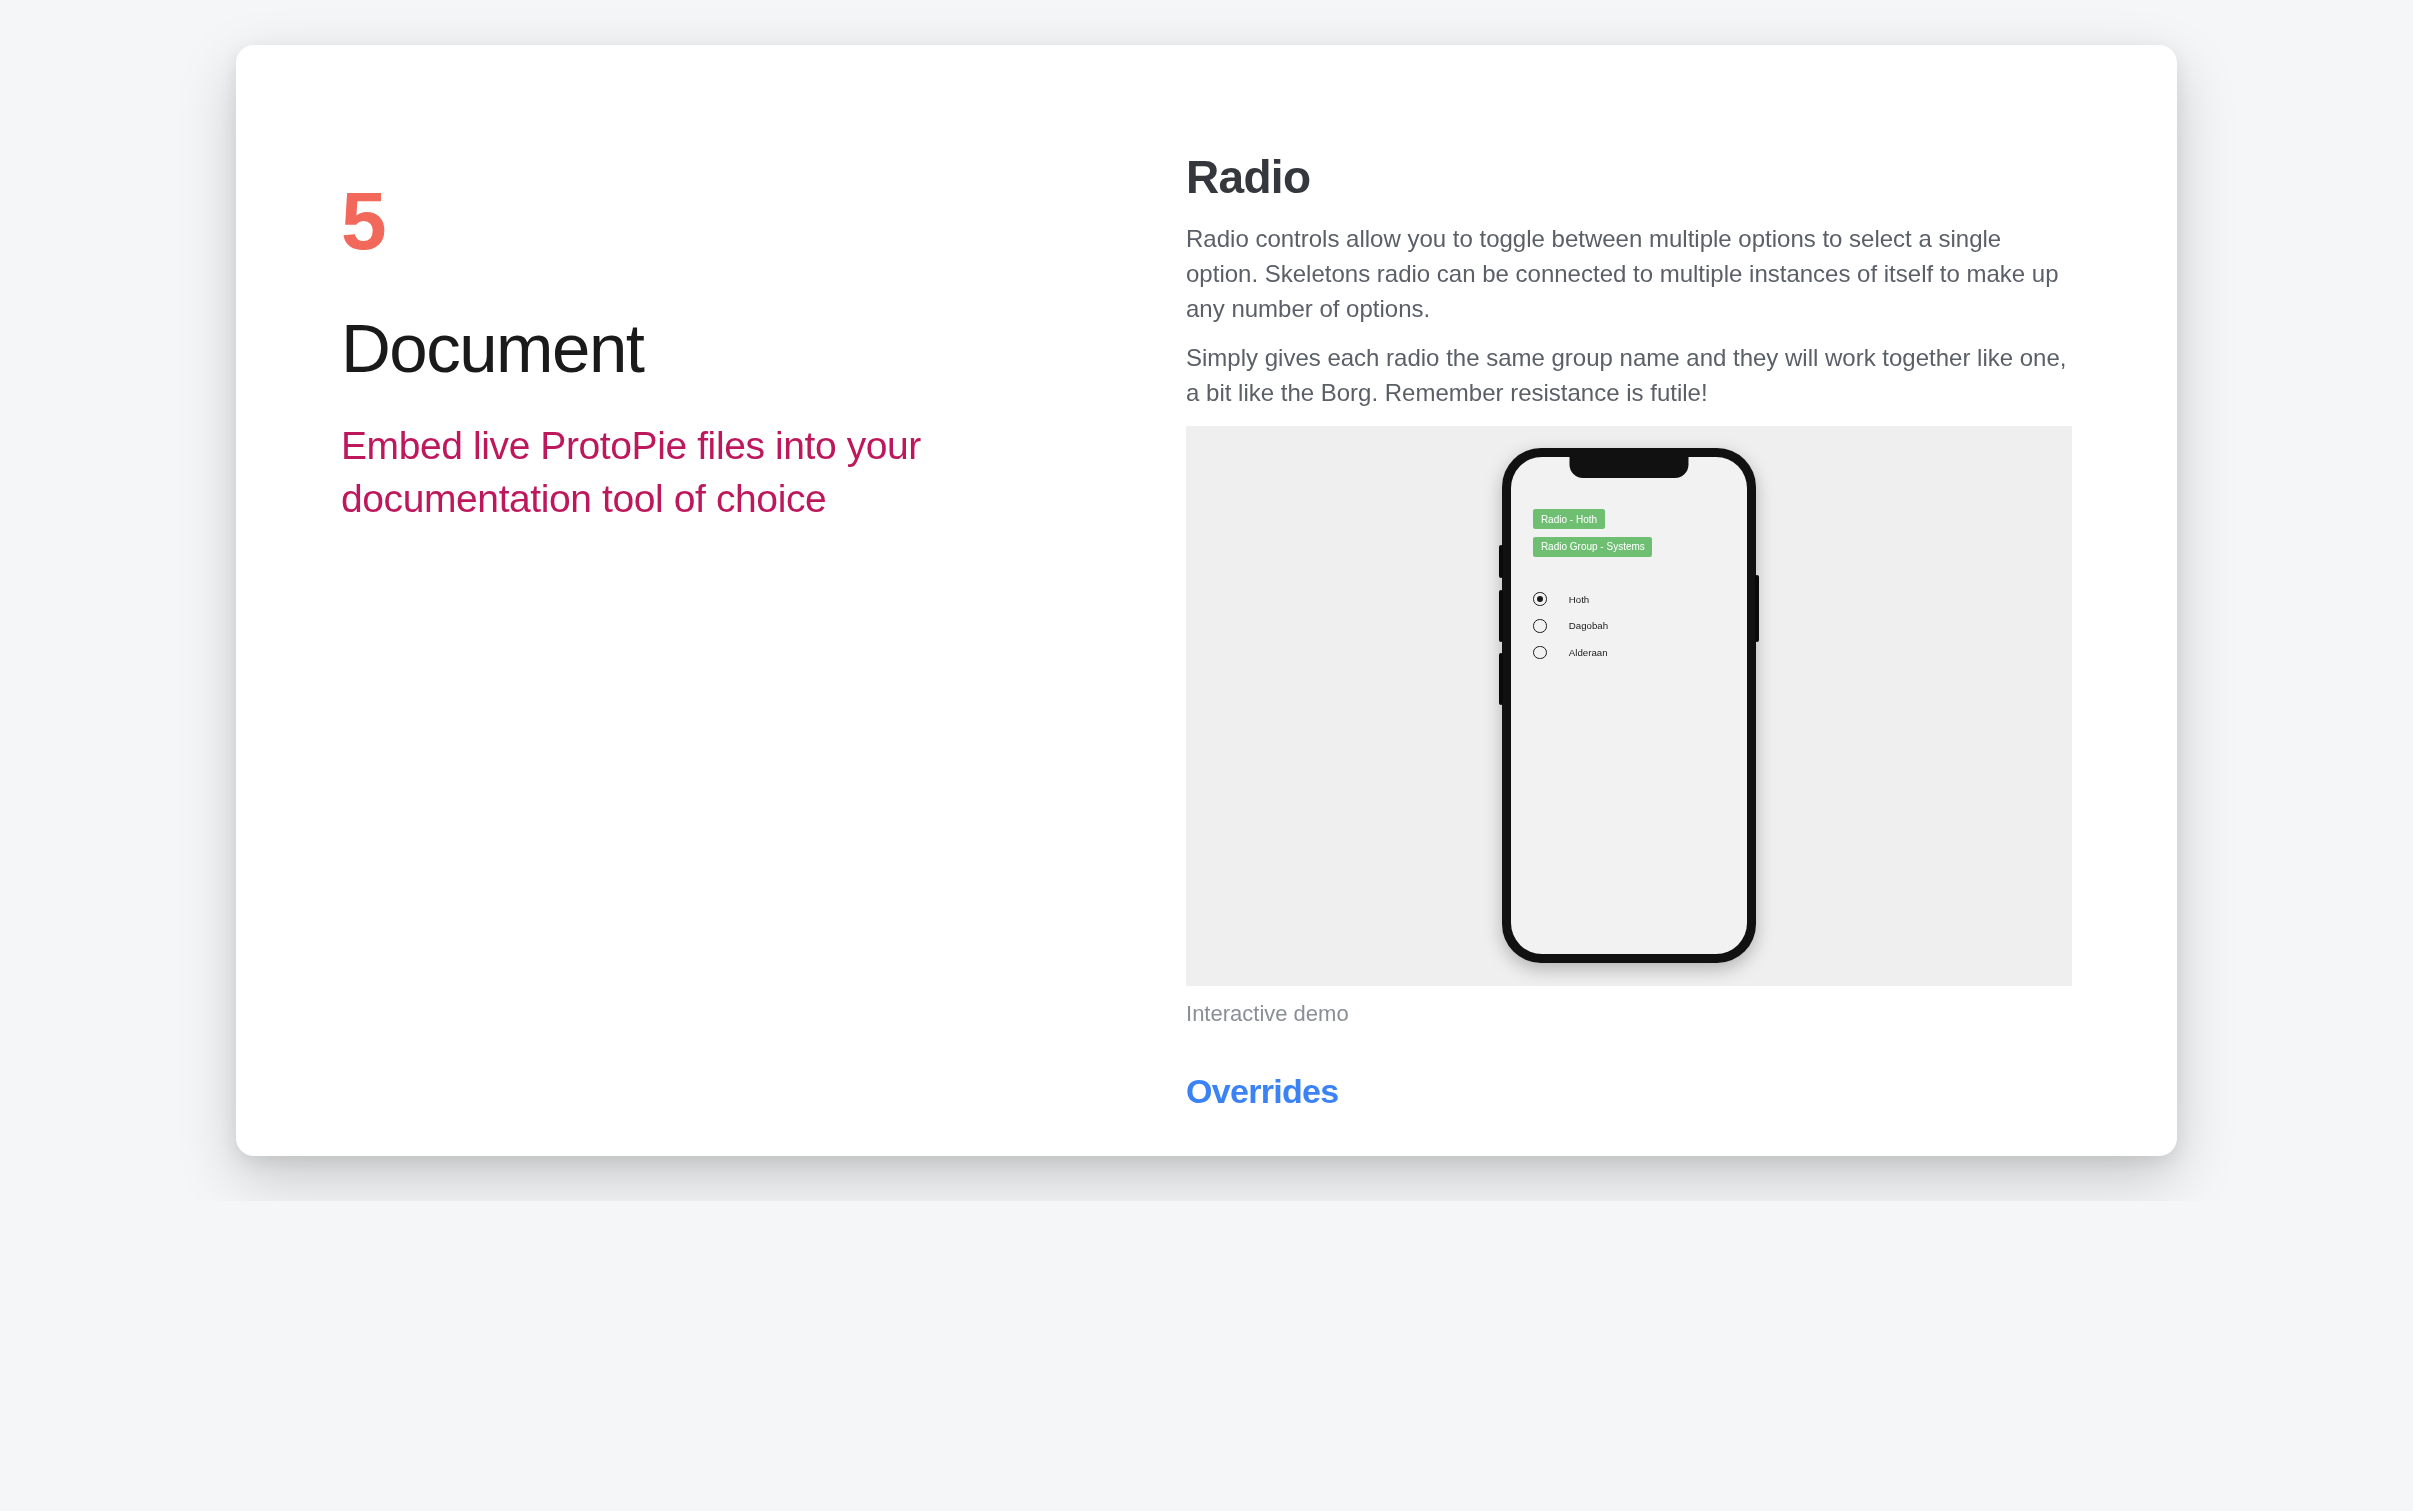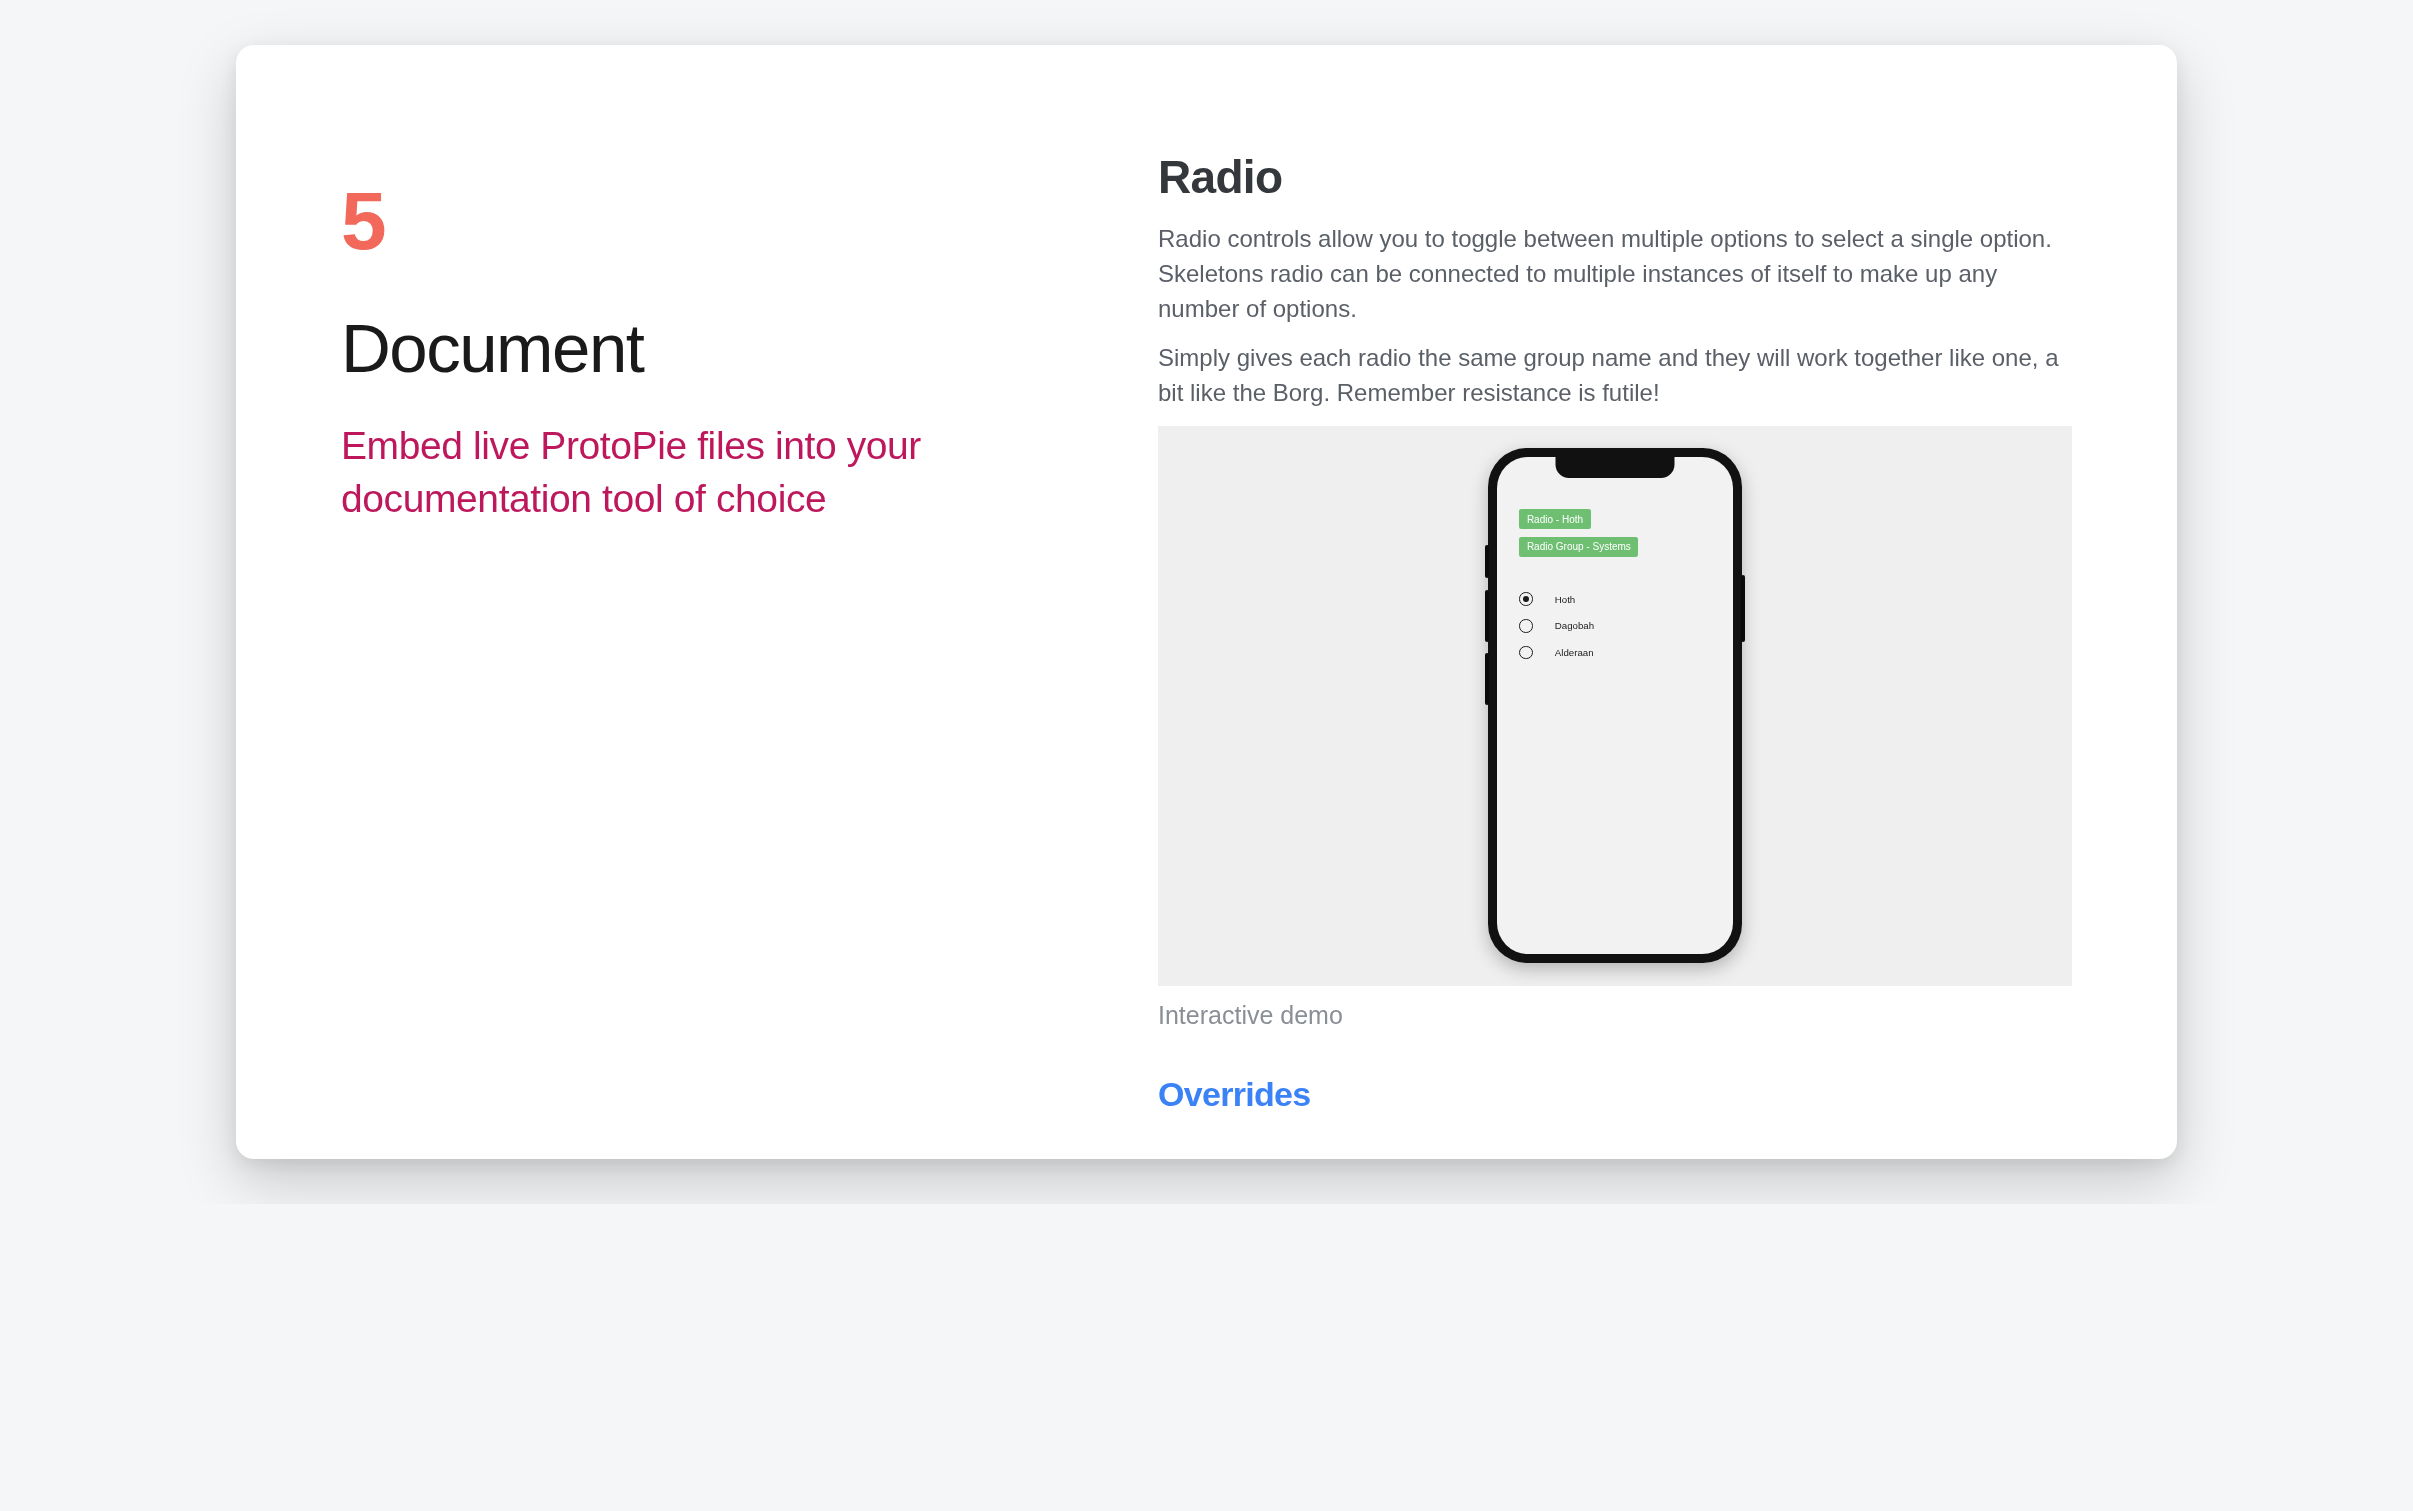--- a/index.html
+++ b/index.html
@@ -46,20 +46,21 @@
     .slide-desc {
       font-size: 39px;
       font-weight: 400;
       color: #be185d;
       line-height: 1.35;
       letter-spacing: -0.4px;
     }
     .right {
       flex: 1;
       min-width: 0;
+      margin-left: 28px;
     }
     .doc-title {
       font-size: 46px;
       font-weight: 800;
       color: #34383c;
       margin-bottom: 18px;
       letter-spacing: -0.7px;
     }
     .doc-para {
       font-size: 24px;
@@ -146,21 +147,21 @@
       height: 6.7px;
       background: #1a1a1a;
       border-radius: 50%;
     }
     .radio-label-text {
       font-size: 9.7px;
       color: #1a1a1a;
       font-weight: 500;
     }
     .demo-caption {
-      font-size: 25px;
+      font-size: 22px;
       color: #8a8f96;
       margin-top: 15px;
     }
     .sub-heading {
       font-size: 34px;
       font-weight: 800;
       color: #3b82f6;
       margin-top: 45px;
       letter-spacing: -0.7px;
     }

